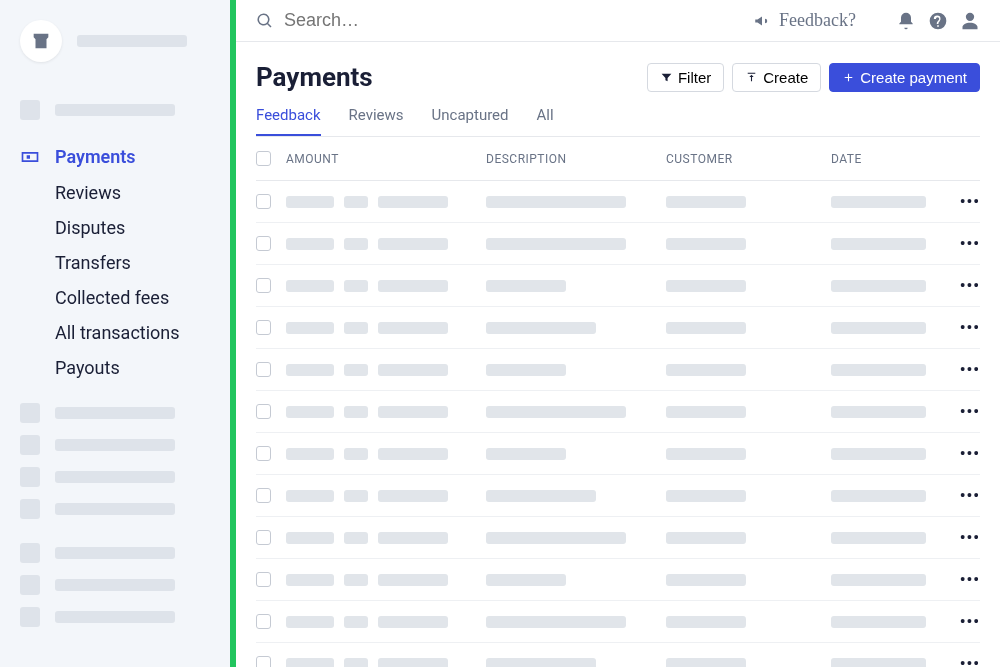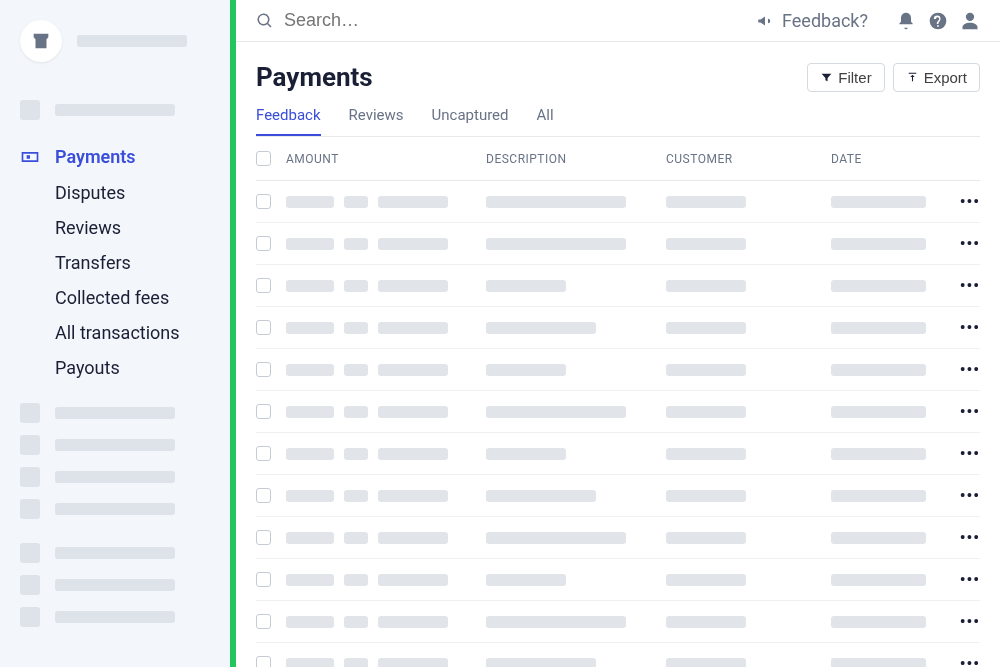--- a/index.html
+++ b/index.html
@@ -108,22 +108,23 @@
   font-size: 18px;
   color: #697386;
   background: transparent;
   width: 300px;
 }
 .feedback {
   display: flex;
   align-items: center;
   color: #697386;
   font-size: 18px;
-  margin-right: 16px;
+  margin-right: 28px;
   cursor: pointer;
+  font-family: Liberation Serif, serif;
 }
 .feedback svg { width: 18px; height: 18px; fill: #697386; margin-right: 8px; }
 .topicon {
   width: 20px; height: 20px;
   margin-left: 12px;
   cursor: pointer;
   display: flex;
   align-items: center;
 }
 .topicon svg { fill: #697386; width: 20px; height: 20px; }
@@ -143,21 +144,21 @@
 }
 .actions { display: flex; gap: 8px; }
 .btn {
   display: flex;
   align-items: center;
   padding: 5px 12px;
   border: 1px solid #d5d9e0;
   border-radius: 4px;
   background: #fff;
   font-size: 15px;
-  color: #404040;
+  color: #000000;
   cursor: pointer;
 }
 .btn svg { width: 13px; height: 13px; fill: #1a1f36; margin-right: 5px; }
 .btn.primary {
   background: #3a4edb;
   border-color: #3a4edb;
   color: #fff;
 }
 .btn.primary svg { fill: #fff; }
 
@@ -245,22 +246,22 @@
     <div style="padding-top:12px;">
       <div class="nav-item active">
         <span class="nav-icon">
           <svg viewBox="0 0 24 24">
               <path d="M2 6h20v12H2V6zm2 2v8h16V8H4zm4 2h4v4H8v-4z"></path>
             </svg>
         </span>
         <span>Payments</span>
       </div>
       <div class="subnav">
+        <div class="subnav-item">Reviews</div>
         <div class="subnav-item">Disputes</div>
-        <div class="subnav-item">Reviews</div>
         <div class="subnav-item">Transfers</div>
         <div class="subnav-item">Collected fees</div>
         <div class="subnav-item">All transactions</div>
         <div class="subnav-item">Payouts</div>
       </div>
     </div>
 
     <div class="sidebar-group">
       <div class="sidebar-row">
           <div class="sidebar-icon-ph"></div>
@@ -335,21 +336,27 @@
           <button class="btn">
             <svg viewBox="0 0 24 24">
                 <path d="M3 5h18l-7 8v6l-4-2v-4L3 5z"></path>
               </svg>
             <span>Filter</span>
           </button>
           <button class="btn">
             <svg viewBox="0 0 24 24">
                 <path d="M5 19h14v2H5v-2zM13 5v8h3l-4 4-4-4h3V5h2z" transform="rotate(180 12 12)"></path>
               </svg>
-            <span>Export</span>
+            <span>Create</span>
+          </button>
+          <button class="btn primary">
+            <svg viewBox="0 0 24 24">
+                <path d="M11 5h2v6h6v2h-6v6h-2v-6H5v-2h6V5z"></path>
+              </svg>
+            <span>Create payment</span>
           </button>
         </div>
       </div>
 
       <div class="tabs">
         <div class="tab active">Feedback</div>
         <div class="tab">Reviews</div>
         <div class="tab">Uncaptured</div>
         <div class="tab">All</div>
       </div>

